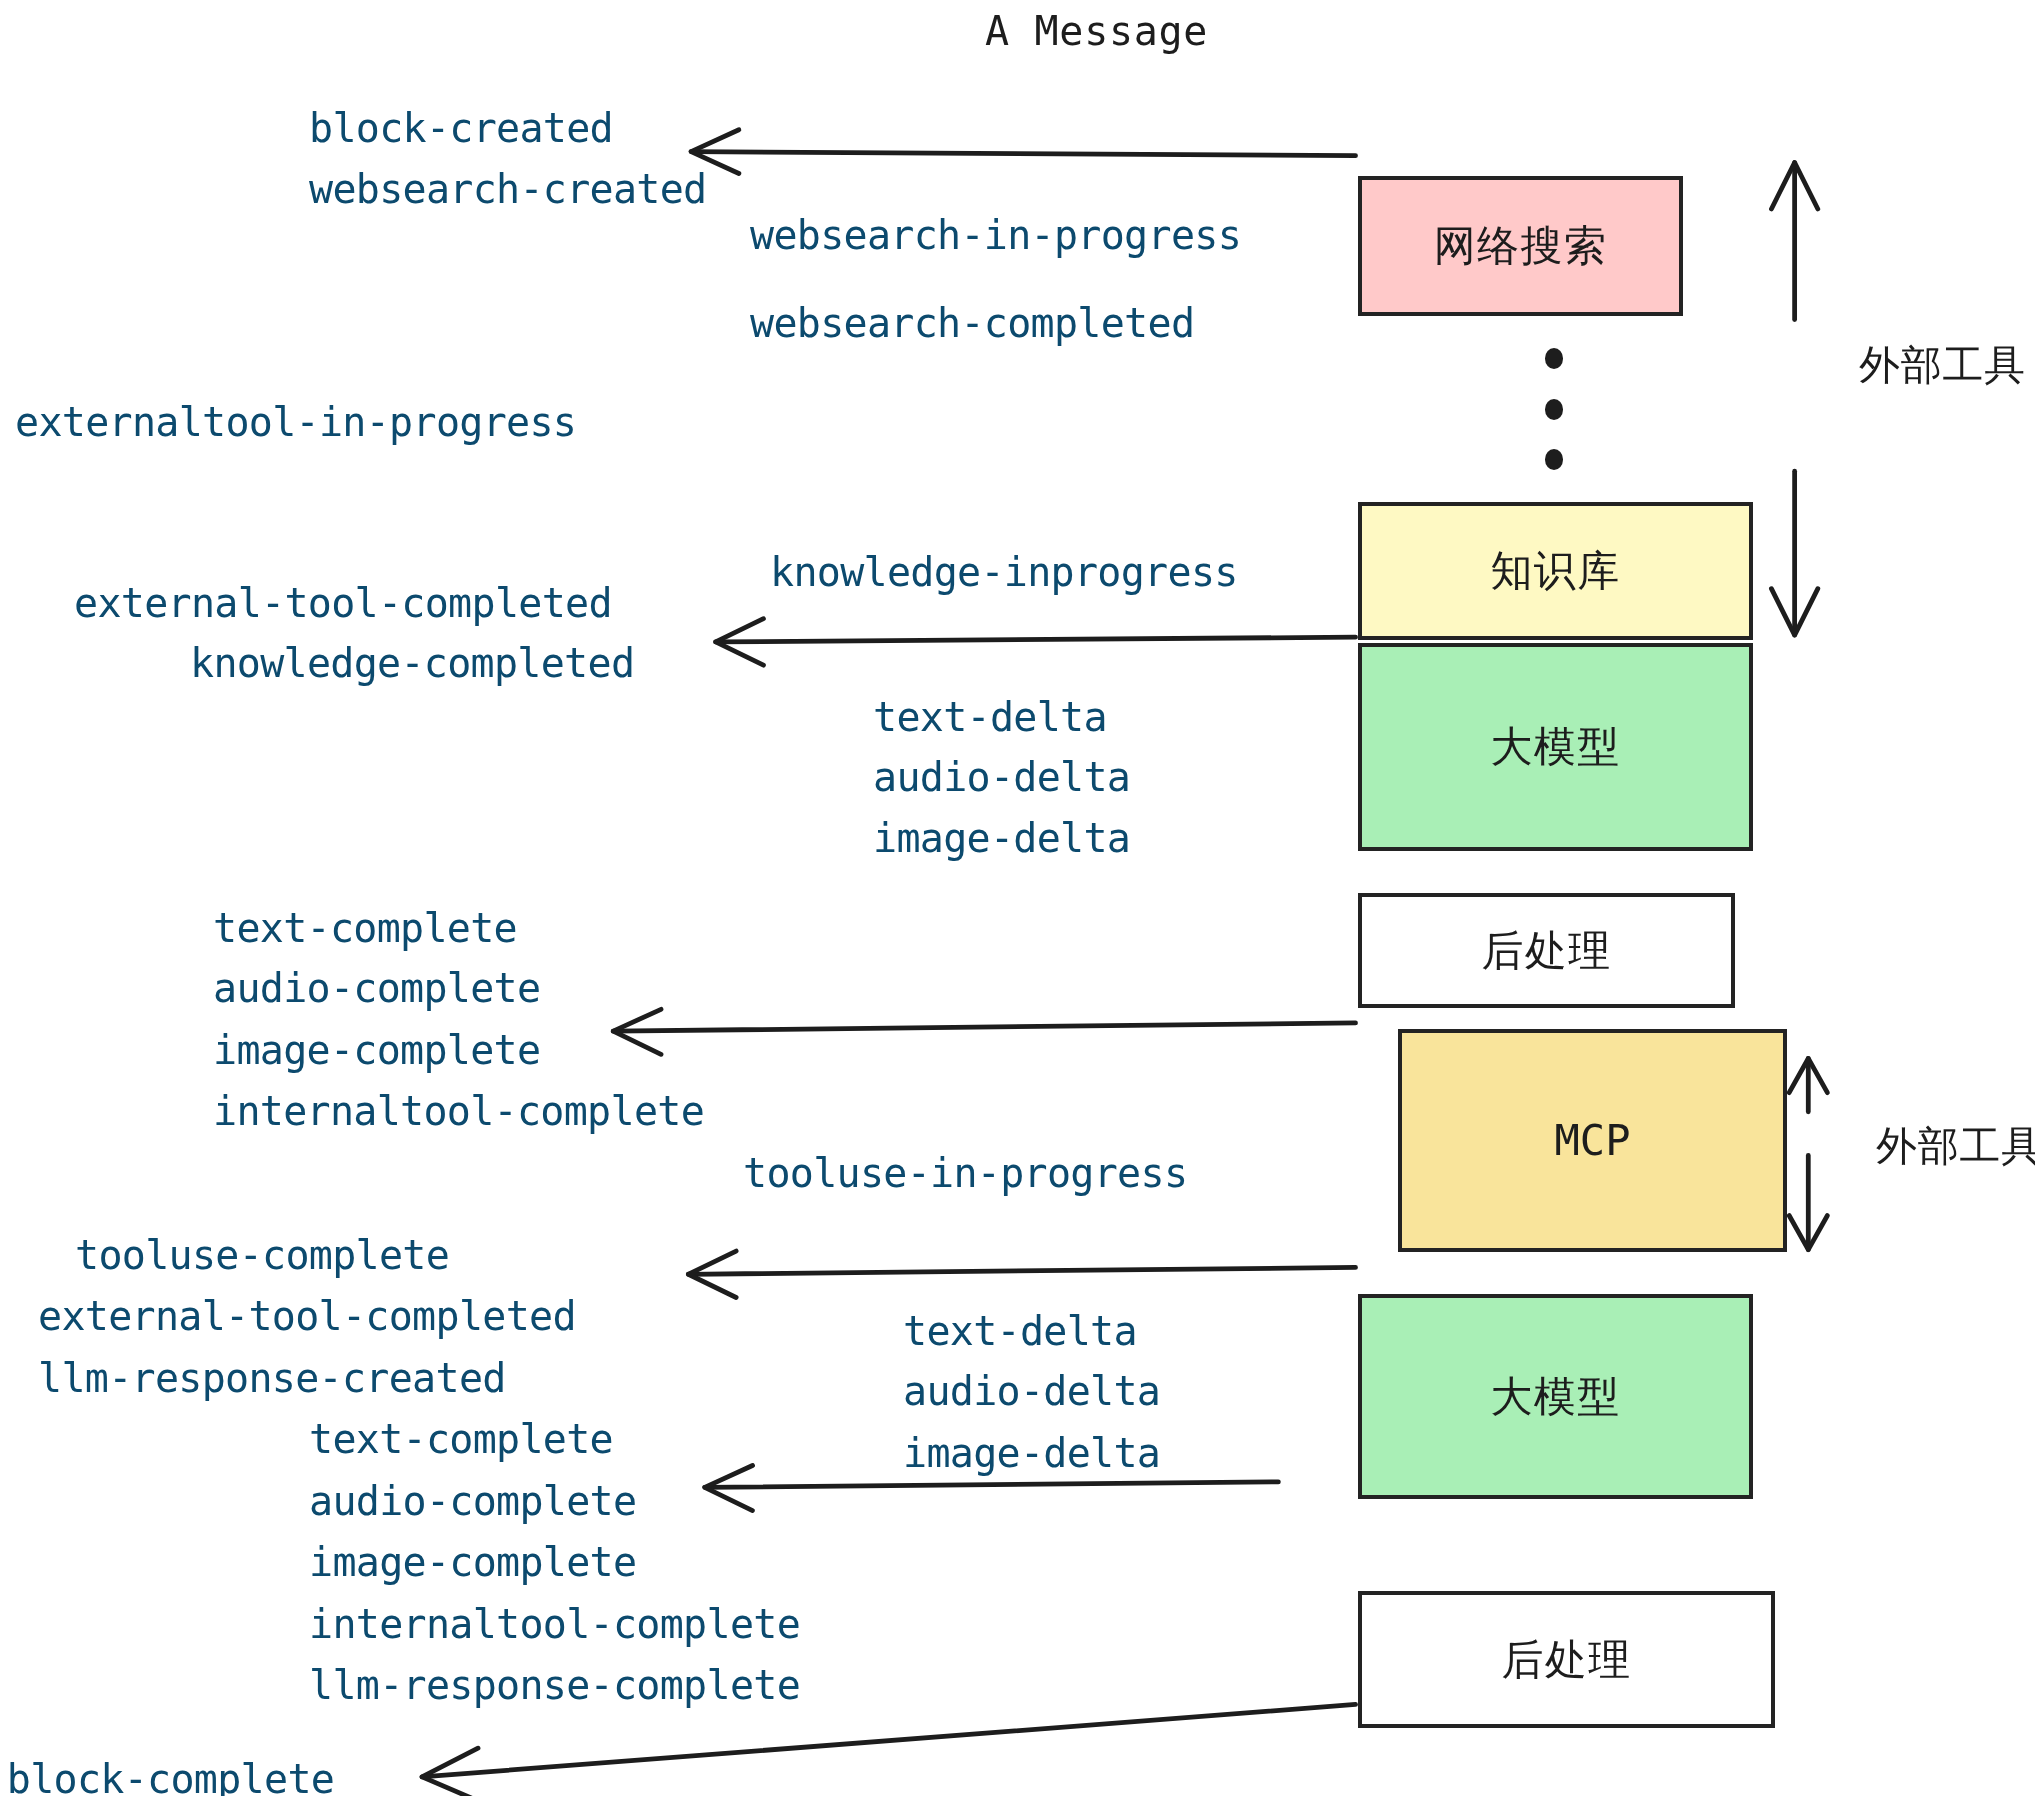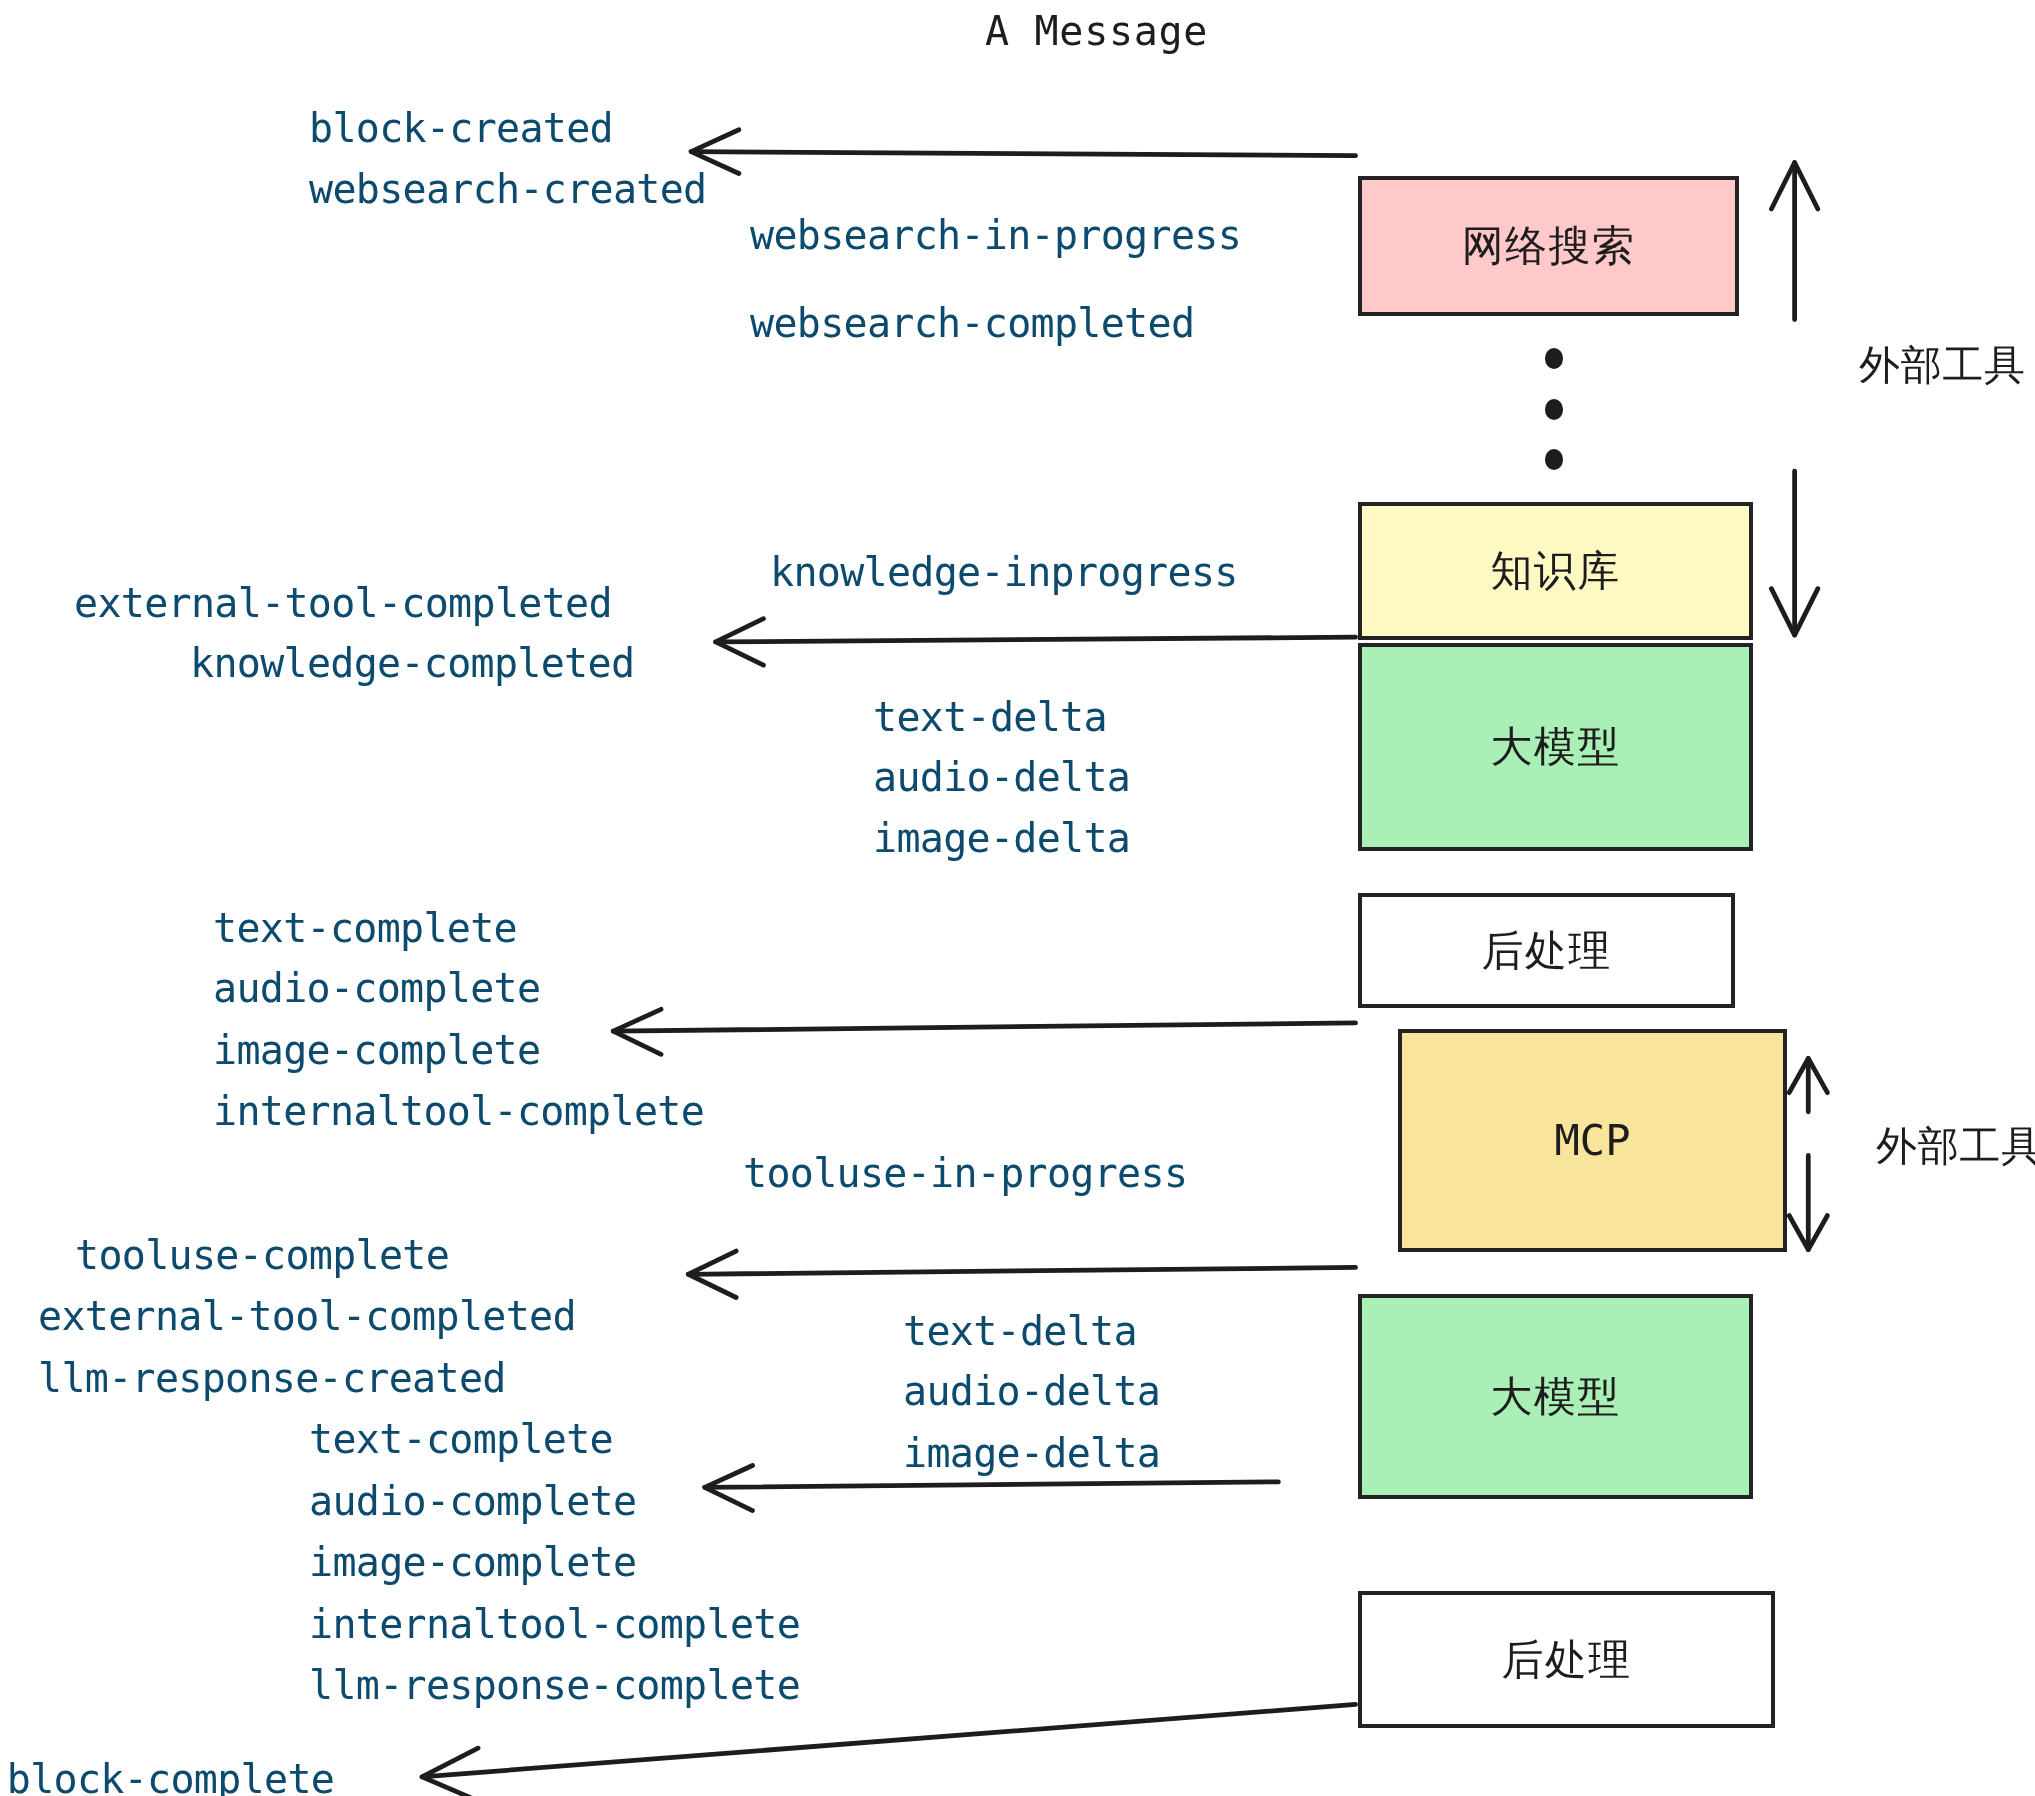--- a/index.html
+++ b/index.html
@@ -74,21 +74,21 @@
     border-radius: 50%;
   }
 </style>
 </head>
 <body>
 
 <div id="canvas">
 
   <div class="title" style="left:985px; top:8.2px;">A Message</div>
 
-  <div class="node" style="left:1358px; top:176px; width:381px; height:140px; background:#ffc9c9;">
+  <div class="node" style="left:1358px; top:176px; width:325px; height:140px; background:#ffc9c9;">
     <span>网络搜索</span>
   </div>
 
   <div class="node" style="left:1358px; top:502px; width:395px; height:138px; background:#fef9c3;">
     <span>知识库</span>
   </div>
 
   <div class="node" style="left:1358px; top:643px; width:395px; height:208px; background:#a9efb6;">
     <span>大模型</span>
   </div>
@@ -113,20 +113,21 @@
   <div class="dot" style="left:1545px; top:399px;"></div>
   <div class="dot" style="left:1545px; top:449px;"></div>
 
   <div class="side-label" style="left:1835px; top:338px;">外部工具</div>
   <div class="side-label" style="left:1852px; top:1119px;">外部工具</div>
 
   <div class="evt" style="left:309px;  top:108px;">block-created</div>
   <div class="evt" style="left:750px; top:215px;">websearch-in-progress</div>
   <div class="evt" style="left:309px;  top:169px;">websearch-created</div>
   <div class="evt" style="left:750px; top:303px;">websearch-completed</div>
+  <div class="evt" style="left:15px;   top:402px;">externaltool-in-progress</div>
   <div class="evt" style="left:770px; top:552px;">knowledge-inprogress</div>
   <div class="evt" style="left:74px;  top:583px;">external-tool-completed</div>
   <div class="evt" style="left:190px;  top:643px;">knowledge-completed</div>
   <div class="evt" style="left:873px; top:697px;">text-delta</div>
   <div class="evt" style="left:873px; top:757px;">audio-delta</div>
   <div class="evt" style="left:873px; top:818px;">image-delta</div>
   <div class="evt" style="left:213px;  top:908px;">text-complete</div>
   <div class="evt" style="left:213px;  top:968px;">audio-complete</div>
   <div class="evt" style="left:213px;  top:1030px;">image-complete</div>
   <div class="evt" style="left:213px;  top:1091px;">internaltool-complete</div>

